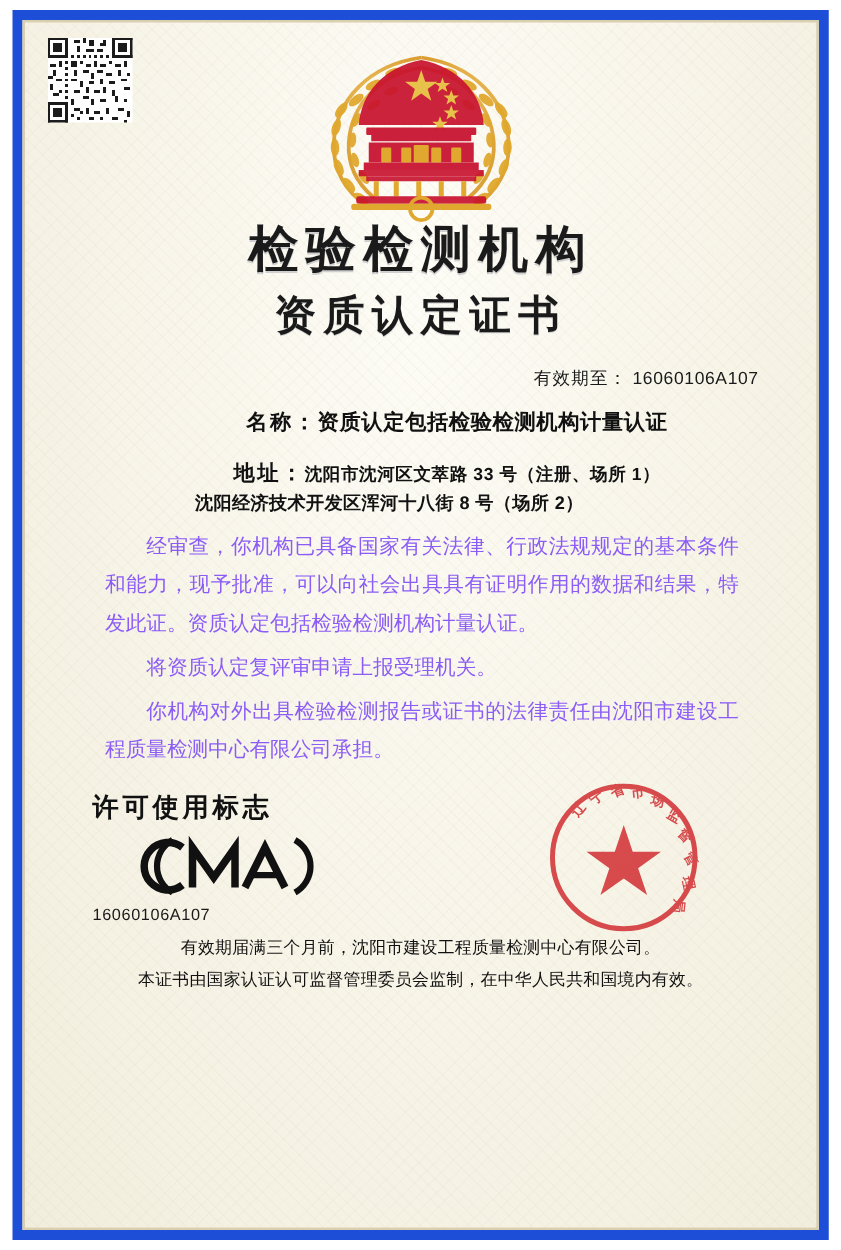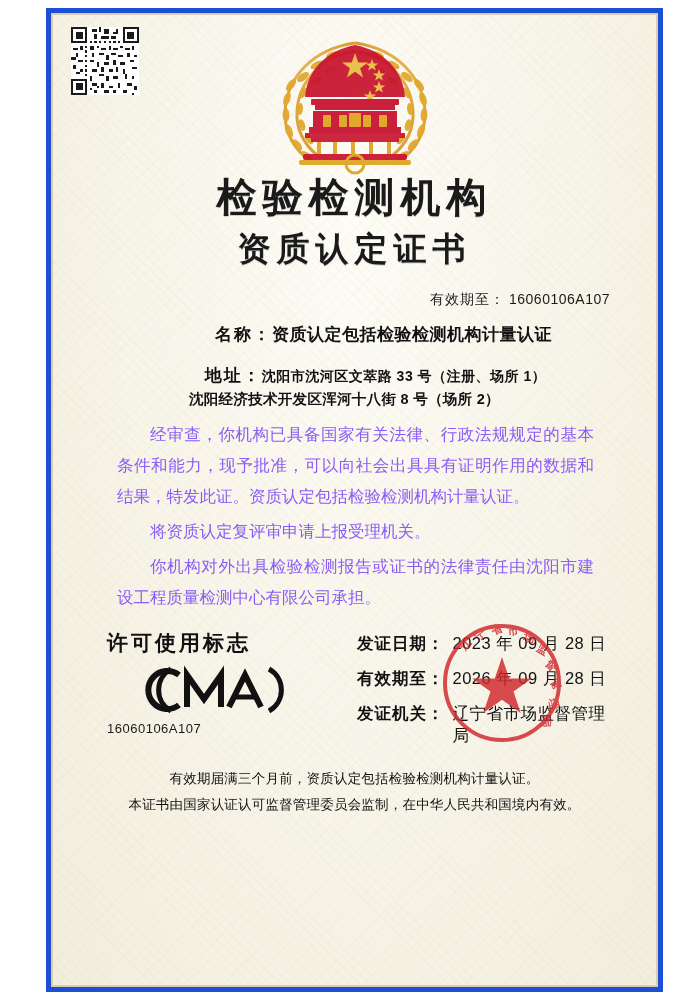--- a/index.html
+++ b/index.html
@@ -22,24 +22,23 @@
     box-sizing: border-box;
     background: #ffffff;
   }
 
   .frame-outer {
     position: absolute;
     left: 10px;
     top: 8px;
     right: 10px;
     bottom: 8px;
-    border: 5px solid #1d4ed8;
+    border: 8px solid #1d4ed8;
     box-sizing: border-box;
     background: #fbf9f2;
-    margin-left: 36px;
   }
   .frame-inner {
     position: absolute;
     left: 0; top: 0; right: 0; bottom: 0;
     border: 2px solid #d9cfae;
     box-sizing: border-box;
     background:
       radial-gradient(ellipse at 50% 20%, #fdfcf6 0%, #f7f4e8 55%, #f2eedd 100%);
   }
   
@@ -475,53 +474,39 @@
                 <path d="M100 34 L120 34" stroke-width="5"></path>
 
                 <path d="M36 6 A24 24 0 0 0 36 48" stroke-width="5"></path>
                 <path d="M134 6 A24 24 0 0 1 134 48" stroke-width="5"></path>
               </g>
             </svg>
           </div>
           <div class="mark-no">16060106A107</div>
         </div>
 
-        <div class="dates-col">
-          <div class="date-row">
-            <span class="dlabel">发证日期：</span>
-            <span class="dvalue">2023 年 09 月 28 日</span>
-          </div>
-          <div class="date-row">
-            <span class="dlabel">有效期至：</span>
-            <span class="dvalue">2026 年 09 月 28 日</span>
-          </div>
-          <div class="date-row">
-            <span class="dlabel">发证机关：</span>
-            <span class="dvalue">辽宁省市场监督管理局</span>
-          </div>
-        </div>
 
         <svg class="seal" viewBox="0 0 124 124">
           <circle cx="62" cy="62" r="57" fill="none" stroke="#d0262b" stroke-width="4"></circle>
           <polygon points="62,36 69.2,57.4 91.8,57.4 73.5,70.6 80.7,92 62,78.8 43.3,92 50.5,70.6 32.2,57.4 54.8,57.4" fill="#d0262b"></polygon>
           <g fill="#d0262b" font-family="'DejaVu Sans','Liberation Sans',sans-serif" font-size="11" font-weight="bold">
             <text x="25" y="30" transform="rotate(-52 25 30)">辽</text>
             <text x="38" y="20" transform="rotate(-38 38 20)">宁</text>
             <text x="53" y="14" transform="rotate(-22 53 14)">省</text>
             <text x="68" y="14" transform="rotate(-6 68 14)">市</text>
             <text x="83" y="19" transform="rotate(12 83 19)">场</text>
             <text x="96" y="29" transform="rotate(30 96 29)">监</text>
             <text x="105" y="43" transform="rotate(46 105 43)">督</text>
             <text x="110" y="60" transform="rotate(62 110 60)">管</text>
             <text x="109" y="78" transform="rotate(78 109 78)">理</text>
             <text x="103" y="95" transform="rotate(96 103 95)">局</text>
           </g>
         </svg>
       </div>
 
       <div class="footnotes">
-        <div class="footnote">有效期届满三个月前，资质认定包括检验检测机构计量认证。</div>
+        <div class="footnote">有效期届满三个月前，沈阳市建设工程质量检测中心有限公司。</div>
         <div class="footnote">本证书由国家认证认可监督管理委员会监制，在中华人民共和国境内有效。</div>
       </div>
 
     </div>
   </div>
 </div>
 
 </body></html>

